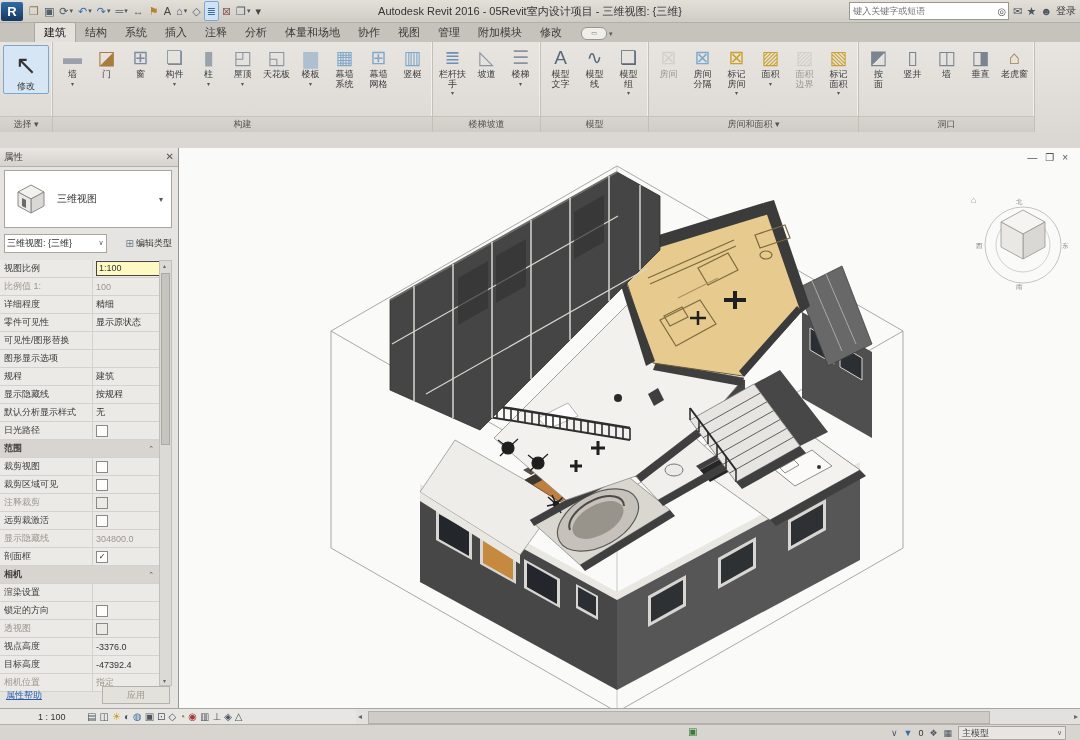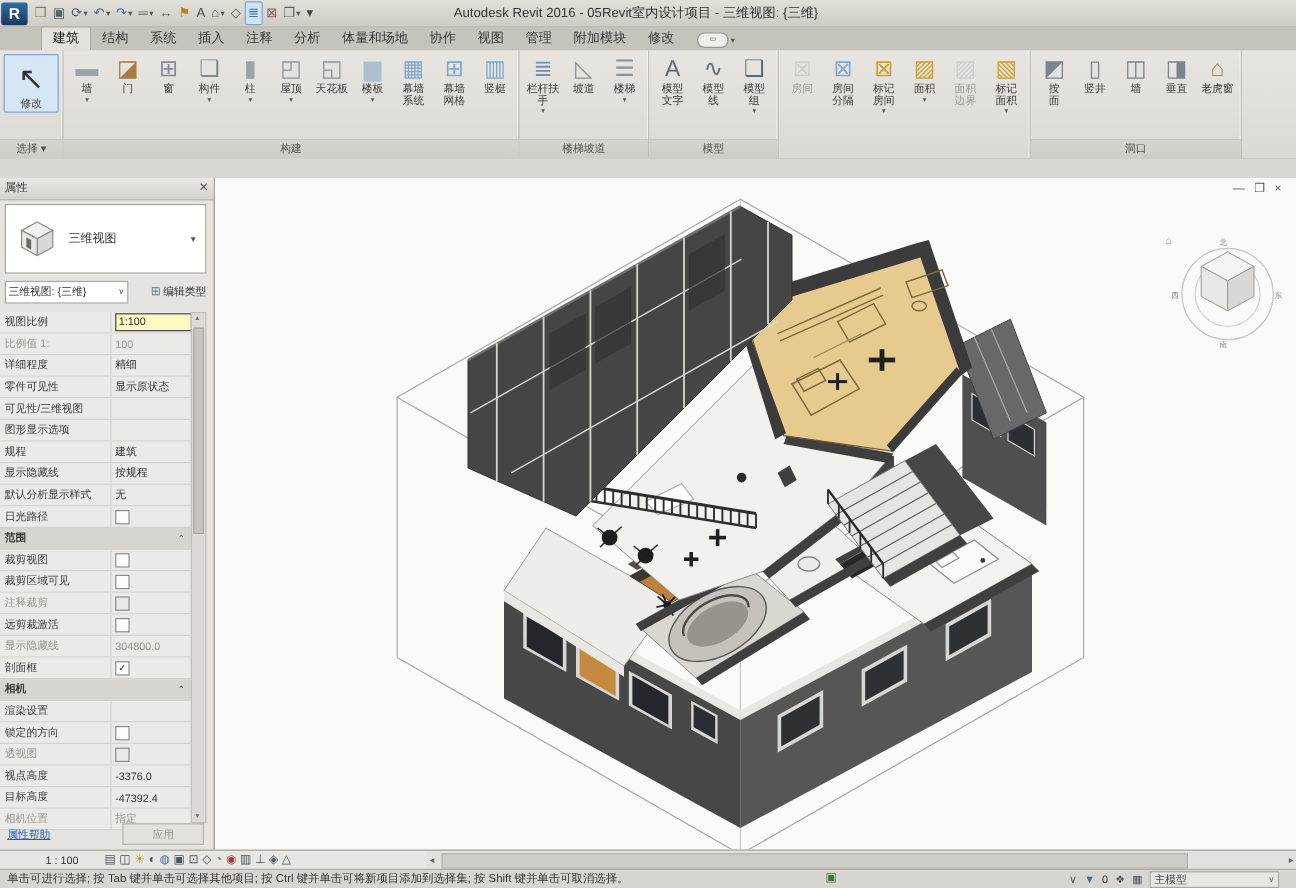--- a/index.html
+++ b/index.html
@@ -167,20 +167,30 @@
         </span>
         <span class="qbtn">
           <span class="g" style="color: rgb(85, 96, 107);">❐</span>
           <span class="ar">▾</span>
         </span>
         <span class="qbtn">
           <span class="g" style="color: rgb(68, 68, 68);">▾</span>
         </span>
       </div>
     <div class="wtitle">Autodesk Revit 2016 - 05Revit室内设计项目 - 三维视图: {三维}</div>
+    <div class="tbright">
+      <div class="searchbox">
+        <input placeholder="键入关键字或短语" style="">
+        <span class="sicon">◎</span>
+      </div>
+      <span class="tbi">✉</span>
+      <span class="tbi">★</span>
+      <span class="tbi">☻</span>
+      <span class="signin">登录</span>
+    </div>
   </div>
 
   <div class="tabsbar">
     <div id="tabslist">
         <div class="tab active">建筑</div>
         <div class="tab">结构</div>
         <div class="tab">系统</div>
         <div class="tab">插入</div>
         <div class="tab">注释</div>
         <div class="tab">分析</div>
@@ -330,20 +340,21 @@
             <span class="tlabel">面积
 边界</span>
           </div>
           <div class="tool">
             <span class="ticon" style="color: rgb(201, 162, 47);">▧</span>
             <span class="tlabel">标记
 面积</span>
             <span class="tarrow">▾</span>
           </div>
         </div>
+        <div class="plabel">房间和面积 ▾</div>
       </div>
       <div class="panel">
         <div class="ptools">
           <div class="tool">
             <span class="ticon" style="color: rgb(122, 133, 144);">◩</span>
             <span class="tlabel">按
 面</span>
           </div>
           <div class="tool">
             <span class="ticon" style="color: rgb(122, 133, 144);">▯</span>
@@ -647,21 +658,21 @@
             <span>精细</span>
           </span>
         </div>
         <div class="prow">
           <span class="plab">零件可见性</span>
           <span class="pval">
             <span>显示原状态</span>
           </span>
         </div>
         <div class="prow">
-          <span class="plab">可见性/三维视图</span>
+          <span class="plab">可见性/图形替换</span>
           <span class="pval">
             <span class="btn">编辑...</span>
           </span>
         </div>
         <div class="prow">
           <span class="plab">图形显示选项</span>
           <span class="pval">
             <span class="btn">编辑...</span>
           </span>
         </div>
@@ -799,21 +810,20 @@
       <span class="vicon" style="color: rgb(76, 85, 96);">△</span>
     </div>
 
   <div class="hscroll">
     <span class="har" style="left:2px">◂</span>
     <div class="hthumb"></div>
     <span class="har" style="right:2px">▸</span>
   </div>
 
   <div class="statusbar">
-    <span class="hint">单击可进行选择; 按 Tab 键并单击可选择其他项目; 按 Ctrl 键并单击可将新项目添加到选择集; 按 Shift 键并单击可取消选择。</span>
     <span class="sdoc">▣</span>
     <div class="sright">
       <span class="si">∨</span>
       <span class="si" style="color:#3a6ea5">▼</span>
       <span class="fcount">0</span>
       <span class="si">❖</span>
       <span class="si">▦</span>
       <div class="wsbox">
         <span>主模型</span>
         <span class="ccaret">∨</span>

